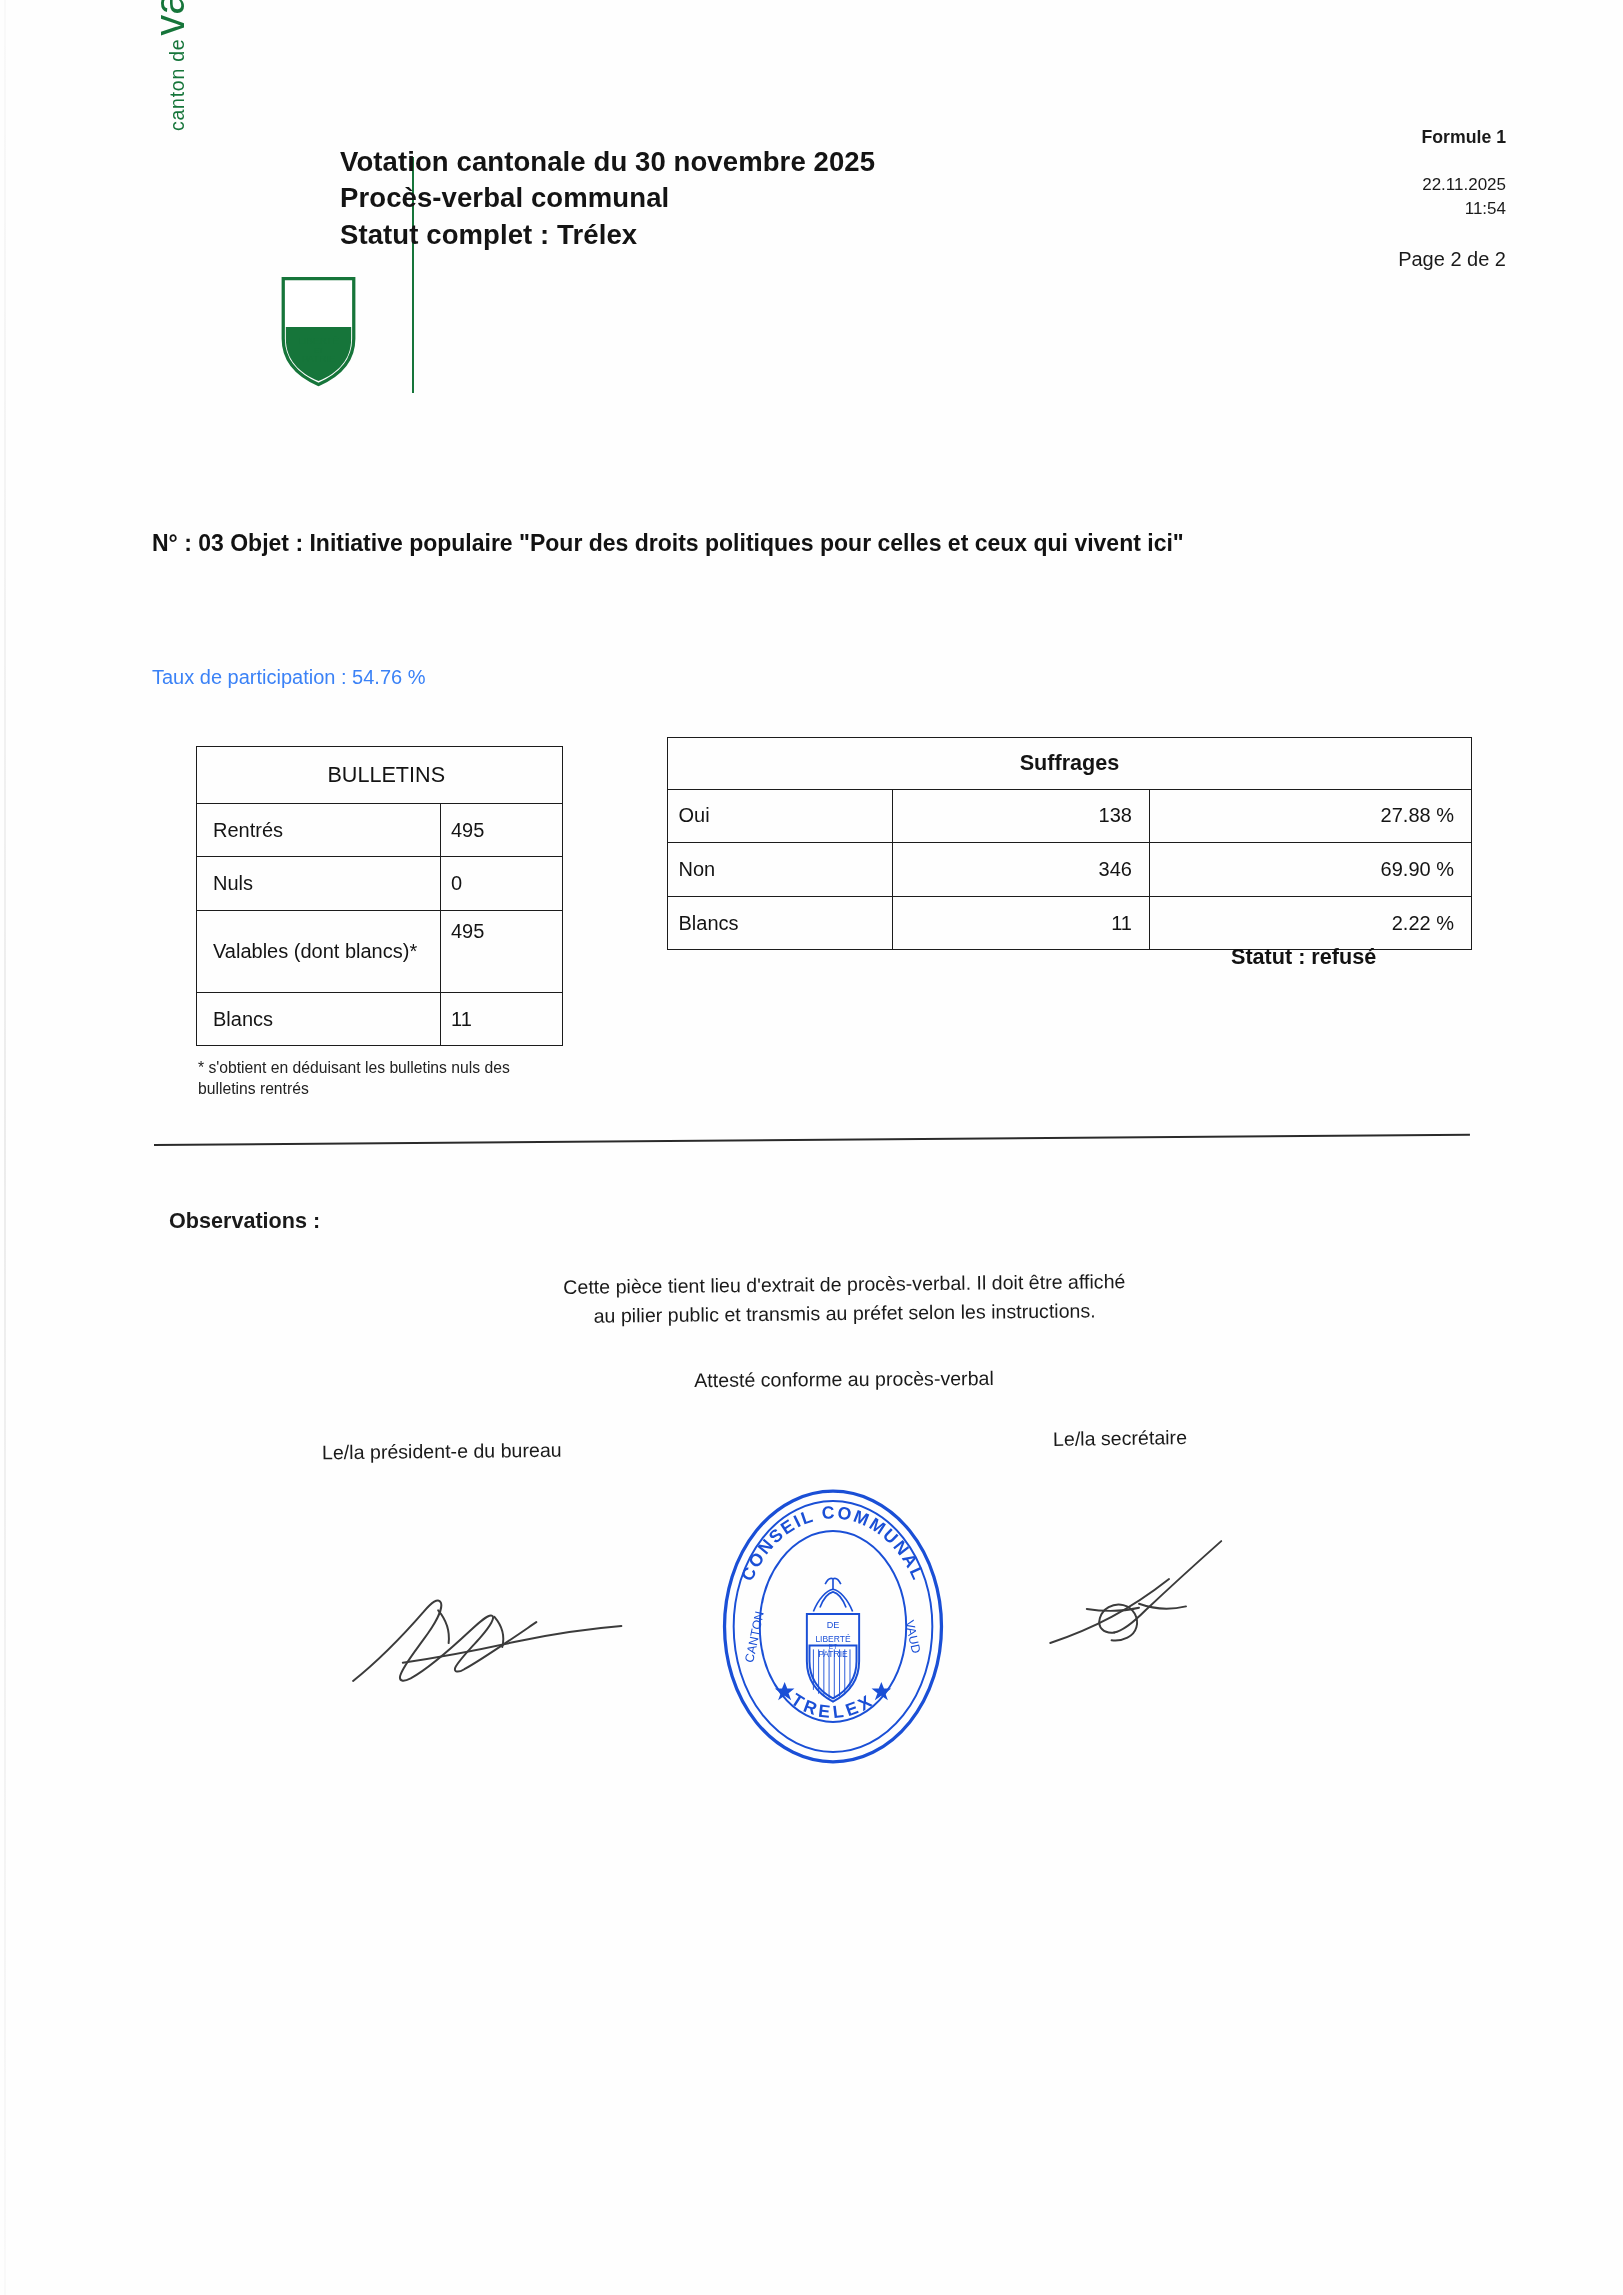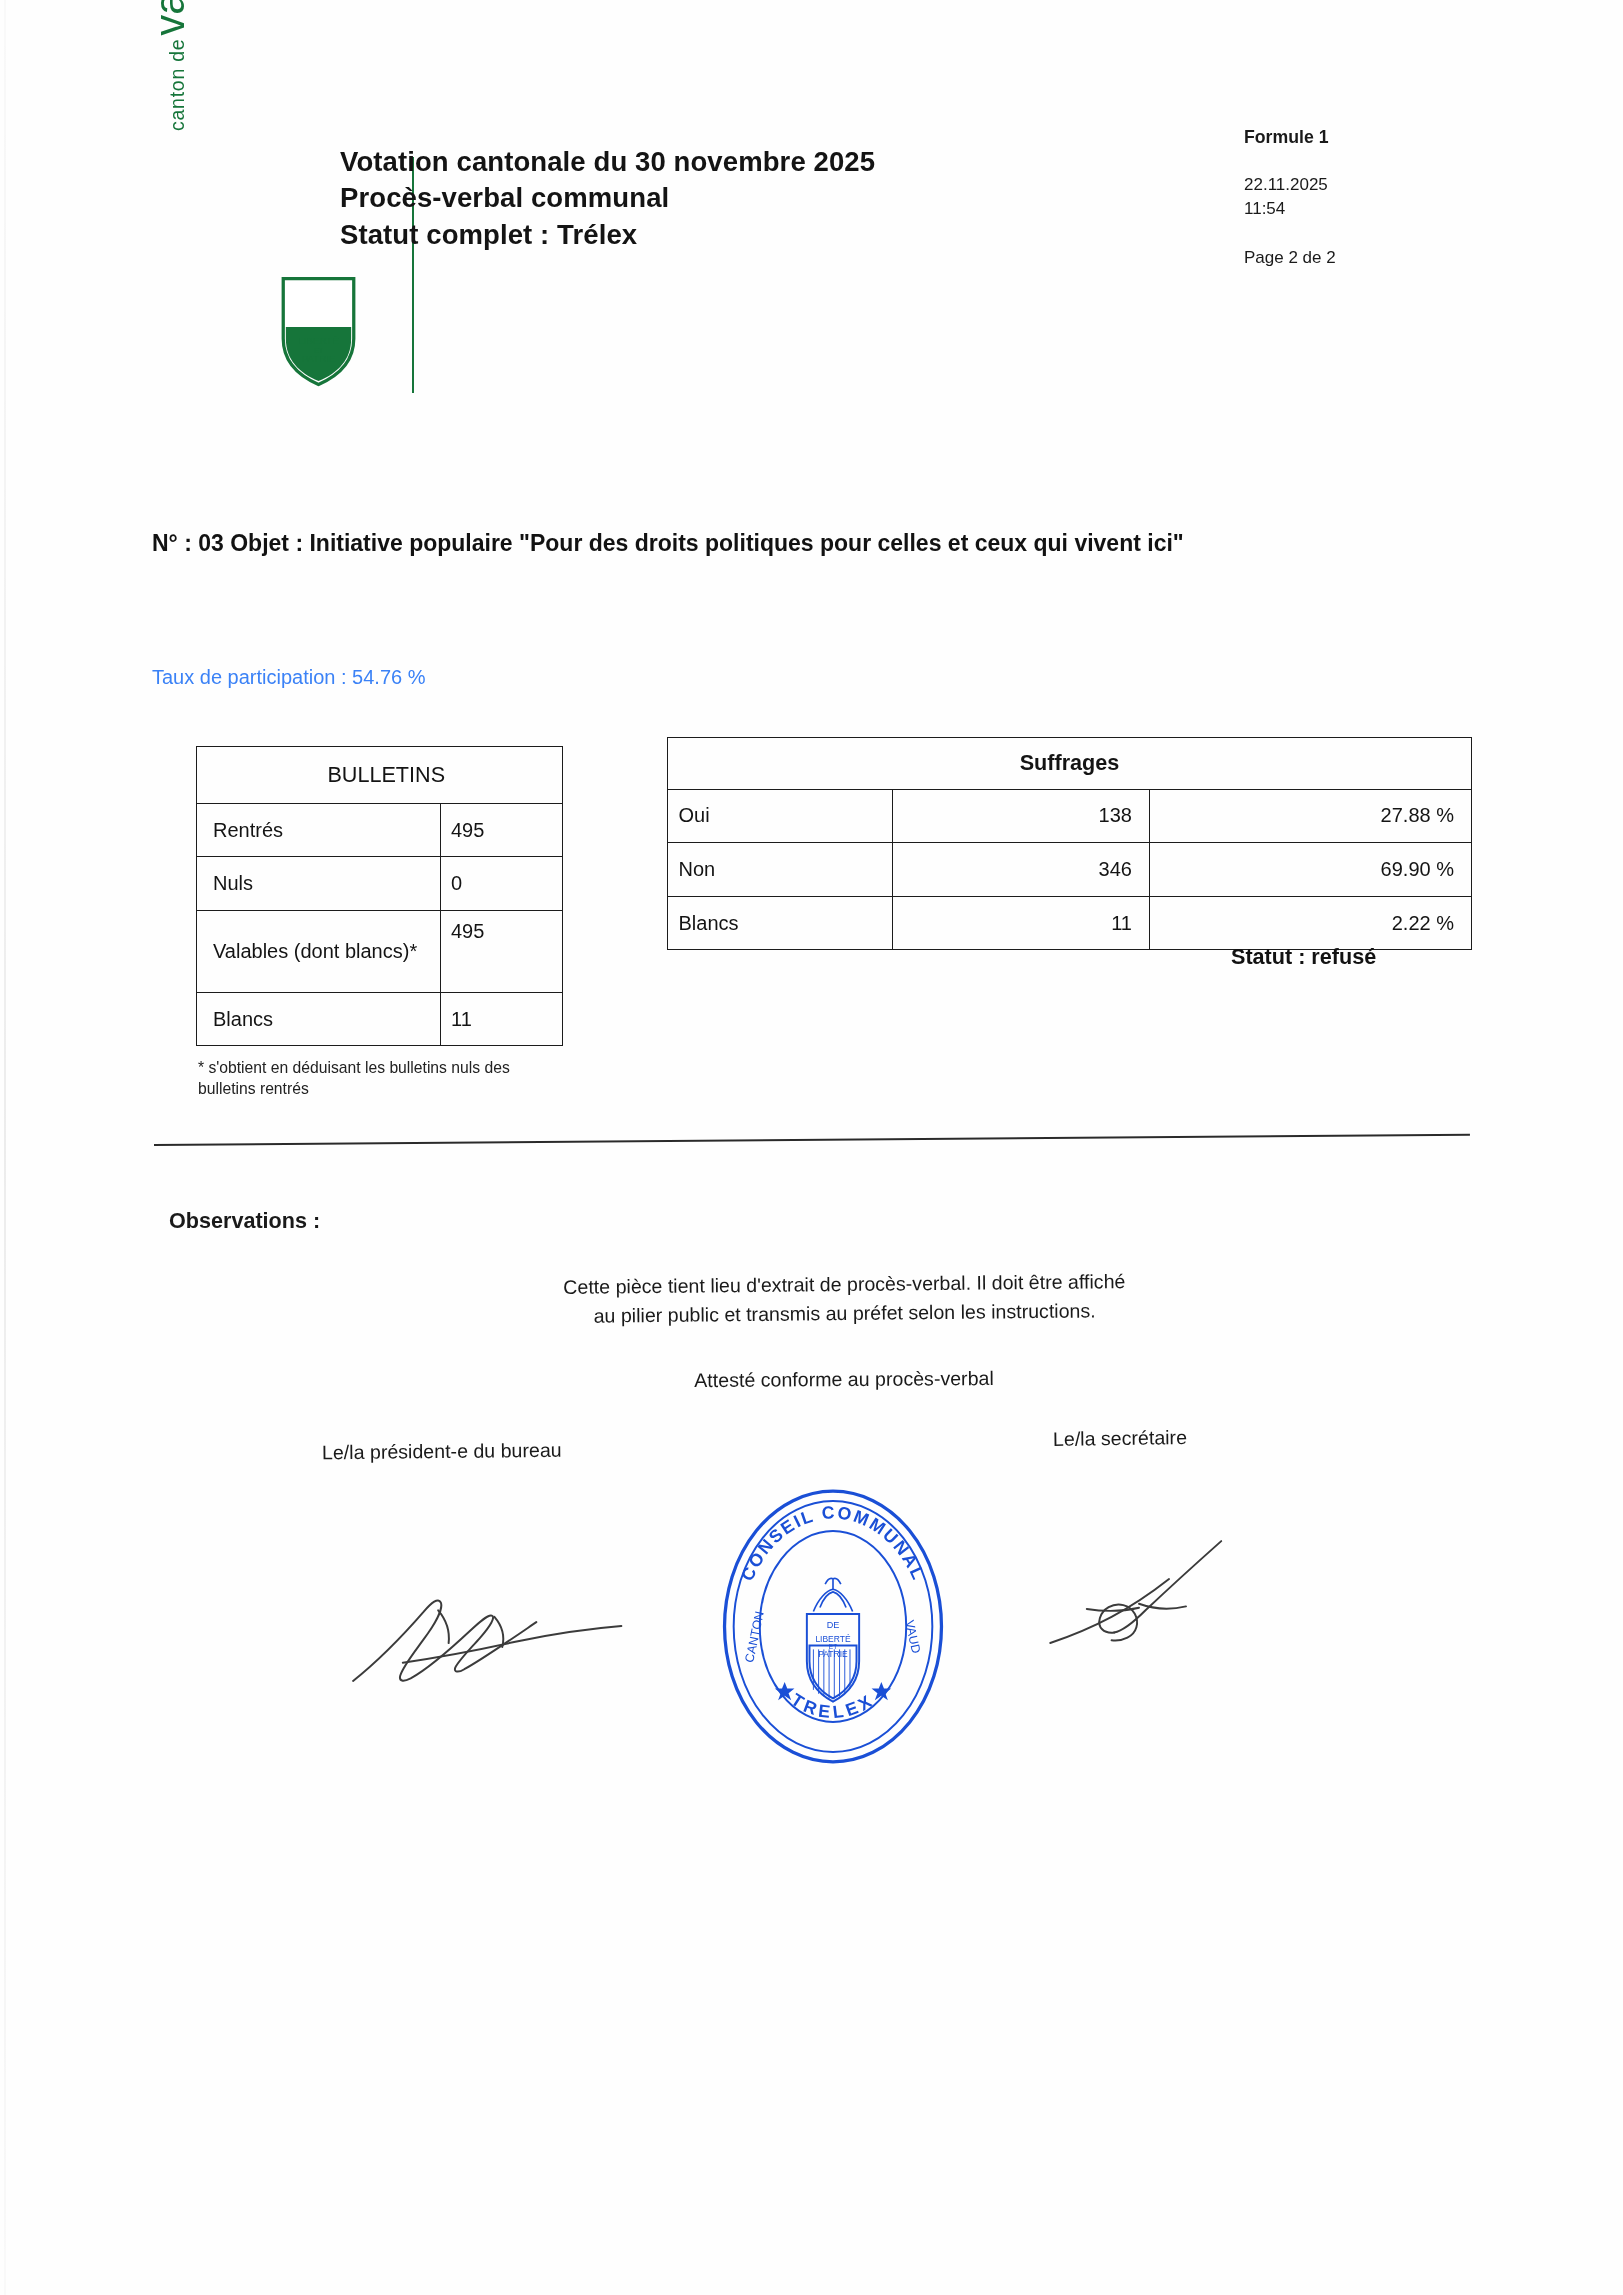--- a/index.html
+++ b/index.html
@@ -94,34 +94,34 @@
     letter-spacing: 0.1px;
     line-height: 1.32;
     color: #141414;
   }
 
   .meta-block {
     position: absolute;
     left: 1244px;
     top: 16.4px;
     width: 262px;
-    text-align: left;
+    text-align: right;
   }
   .meta-formule {
     font-size: 17.7px;
     font-weight: bold;
     margin-bottom: 25px;
   }
   .meta-date {
     font-size: 17px;
     line-height: 1.38;
     margin-bottom: 27.5px;
   }
   .meta-page {
-    font-size: 17px;
+    font-size: 20px;
   }
 
   
   .object-heading {
     position: absolute;
     left: 152px;
     top: 527px;
     width: 1309px;
     font-size: 23px;
     font-weight: bold;

